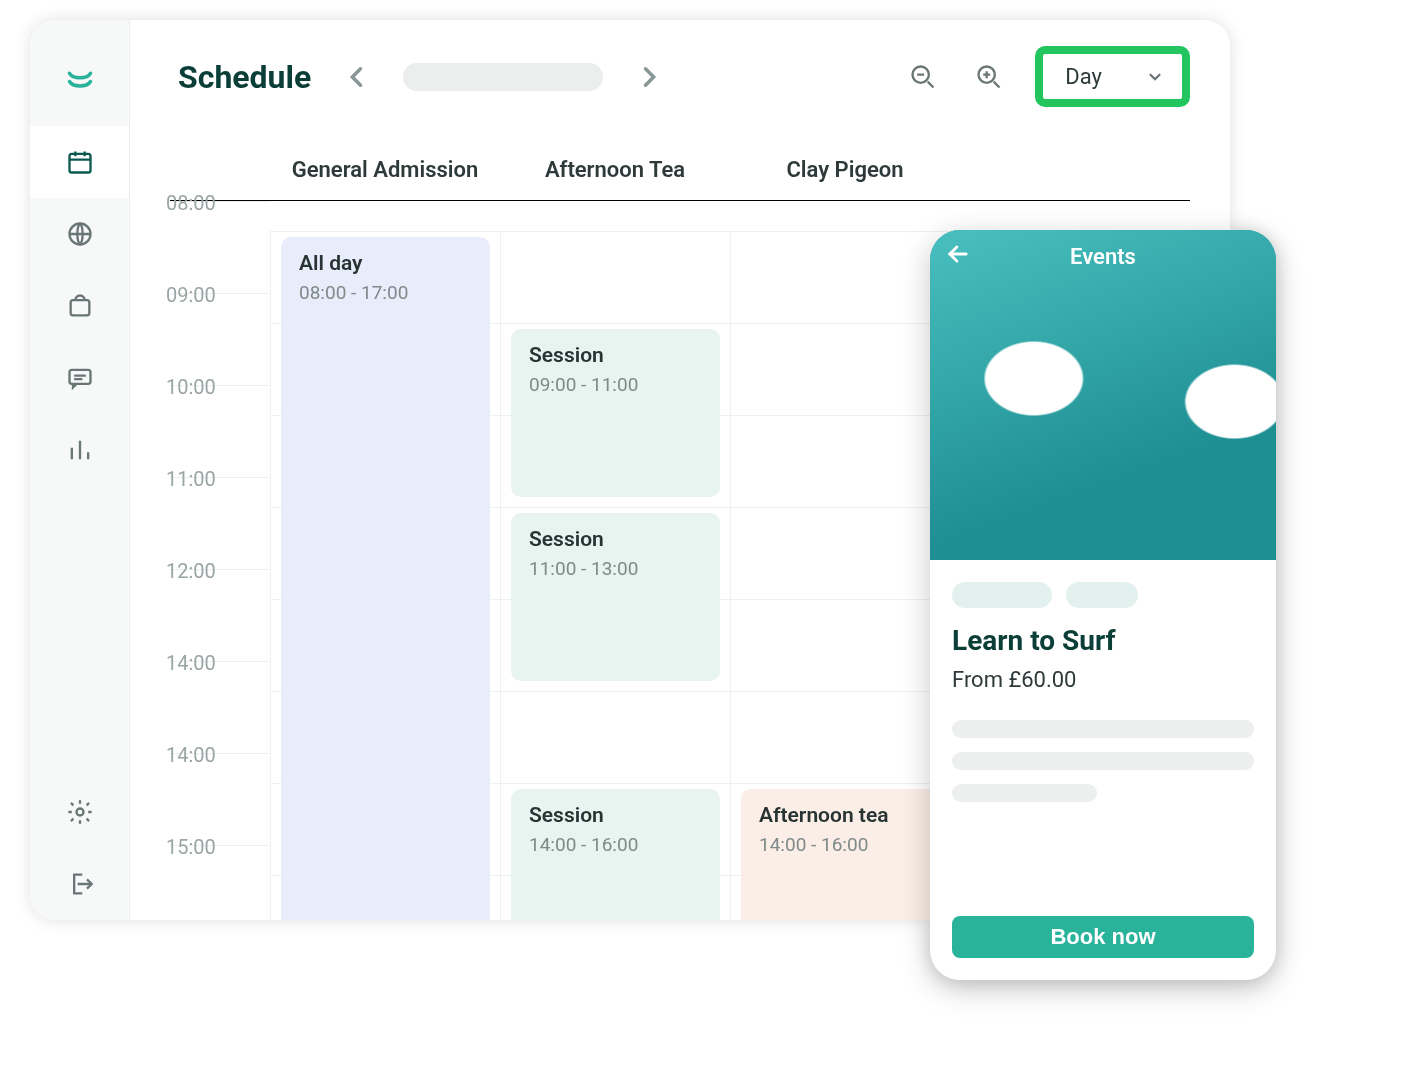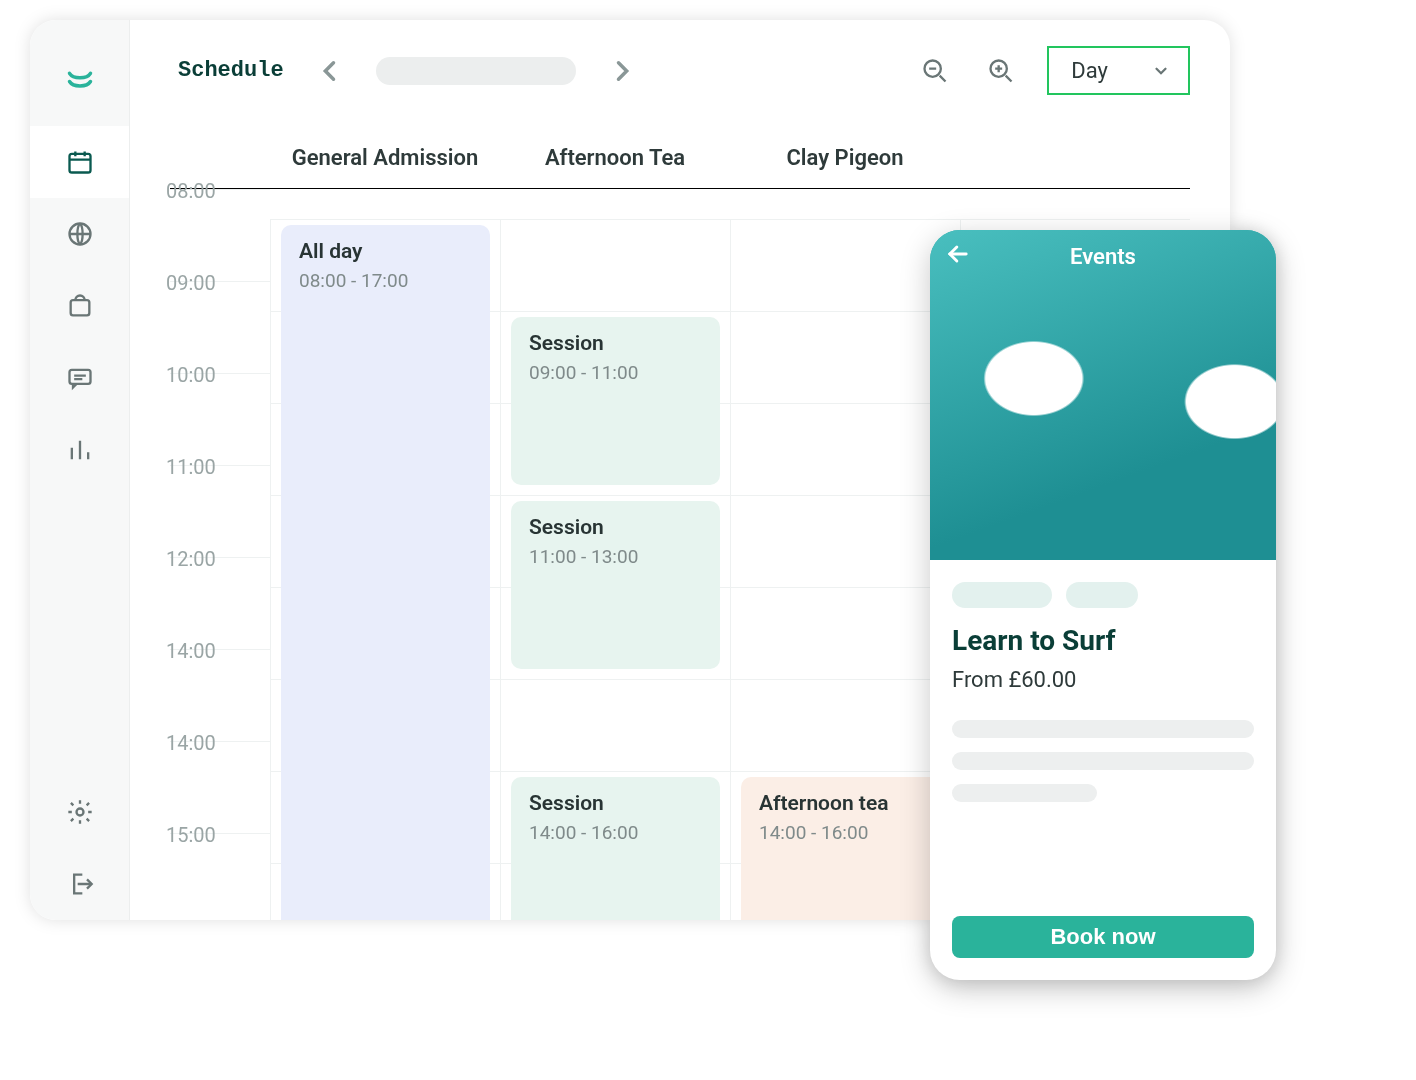--- a/index.html
+++ b/index.html
@@ -20,26 +20,26 @@
     width: 100px; background: #f7f8f8; border-right: 1px solid #eceeee; display:flex; flex-direction:column; align-items:center; padding-top:22px;
   }
   .icon { width:28px; height:28px; display:block; }
   .nav-item { width:100%; display:flex; align-items:center; justify-content:center; height:72px; color:#6a7676; }
   .nav-item.active { background:#fff; color:#0a5a50; position:relative; }
   .nav-item.active::after{ content:""; position:absolute; left:0; top:0; bottom:0; width:4px; background:#0a5a50; border-radius:0 3px 3px 0; display:none;}
   .logo { margin-bottom:12px; }
   .sidebar-spacer { flex:1; }
   .content { flex:1; display:flex; flex-direction:column; }
   .topbar { display:flex; align-items:center; padding:26px 40px 20px 48px; gap:26px; }
-  .title { font-size:22px; font-weight:700; color:#0a3e37;font-family:Liberation Mono, monospace; }
+  .title { font-size:32px; font-weight:700; color:#0a3e37; }
   .nav-arrow { width:40px; height:40px; display:flex; align-items:center; justify-content:center; color:#8a9797; cursor:pointer; }
   .date-pill { width:200px; height:28px; background:#eceeee; border-radius:999px; }
   .top-spacer { flex:1; }
   .zoom-btn { width:40px; height:40px; display:flex; align-items:center; justify-content:center; color:#6a7676; cursor:pointer; }
-  .view-select { display:flex; align-items:center; gap:44px; border:2px solid #22c55e; border-radius:0; padding:10px 18px 10px 22px; font-size:22px; color:#2e3a3a; cursor:pointer;}
+  .view-select { display:flex; align-items:center; gap:44px; border:8px solid #22c55e; border-radius:10px; padding:10px 18px 10px 22px; font-size:22px; color:#2e3a3a; cursor:pointer;}
   .chev { width:18px; height:18px; }
 
   .sched { flex:1; padding:0 40px 0 40px; position:relative; }
   .cols-header { display:grid; grid-template-columns: 100px repeat(4, 1fr); height:74px; border-bottom:1px solid #000000; align-items:end;}
   .col-title { text-align:center; font-size:22px; font-weight:600; color:#2e3a3a; padding-bottom:18px;}
   .grid { position:relative; display:grid; grid-template-columns: 100px repeat(4,1fr); }
   .tcol { position:relative; }
   .hour { height:92px; position:relative; }
   .hour::before { content:""; position:absolute; top:0; left:100px; right:-1200px; height:1px; background:#eef1f1; }
   .grid .hour::before{ left:0; right:0;}

